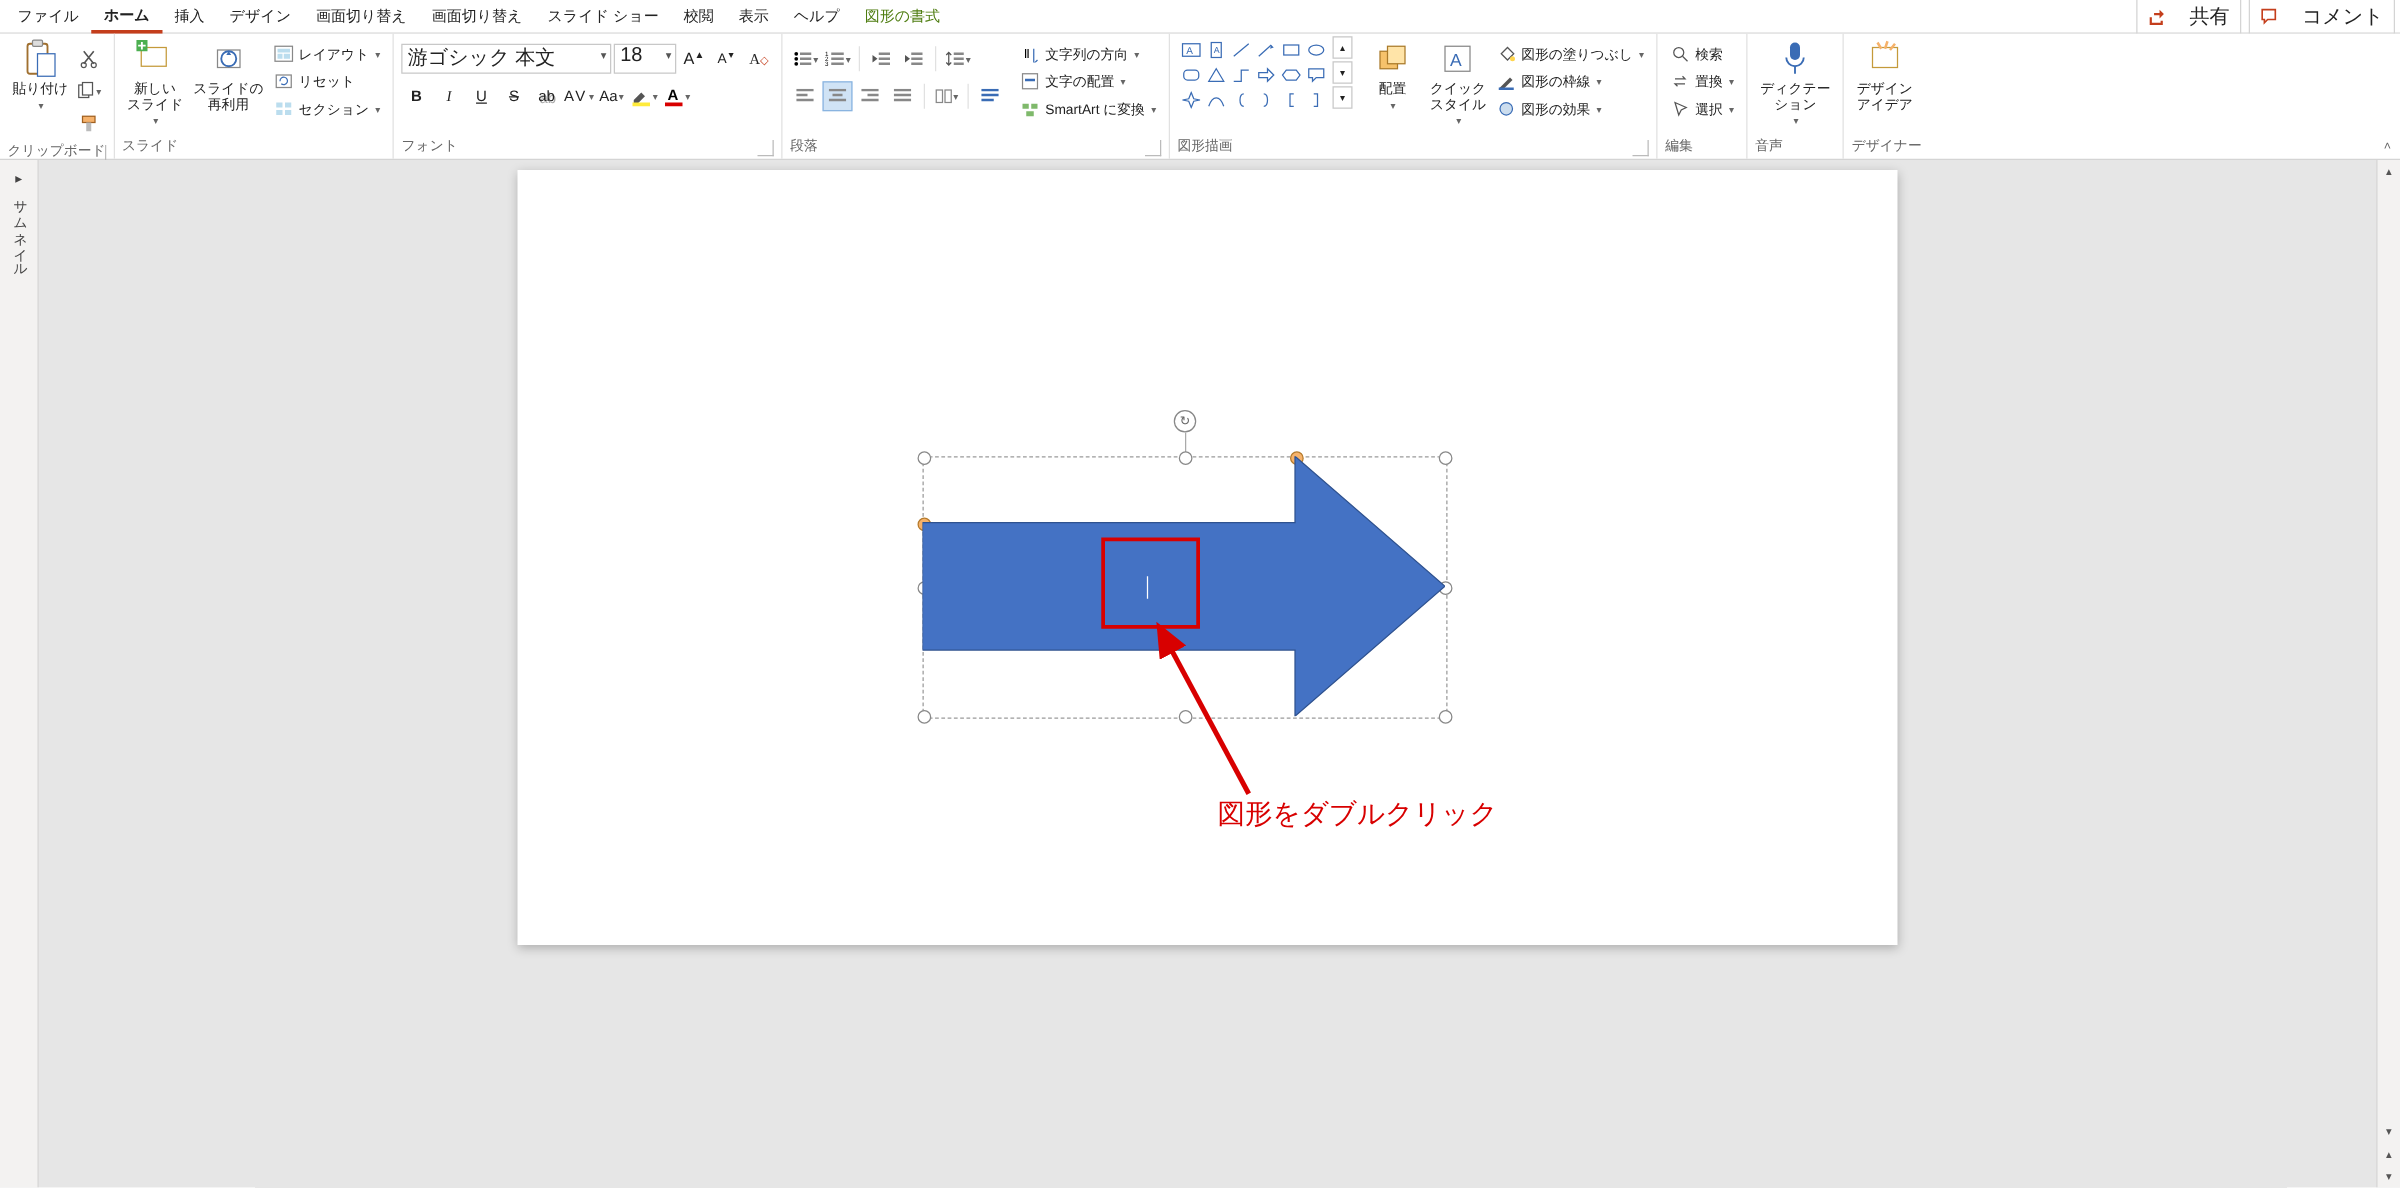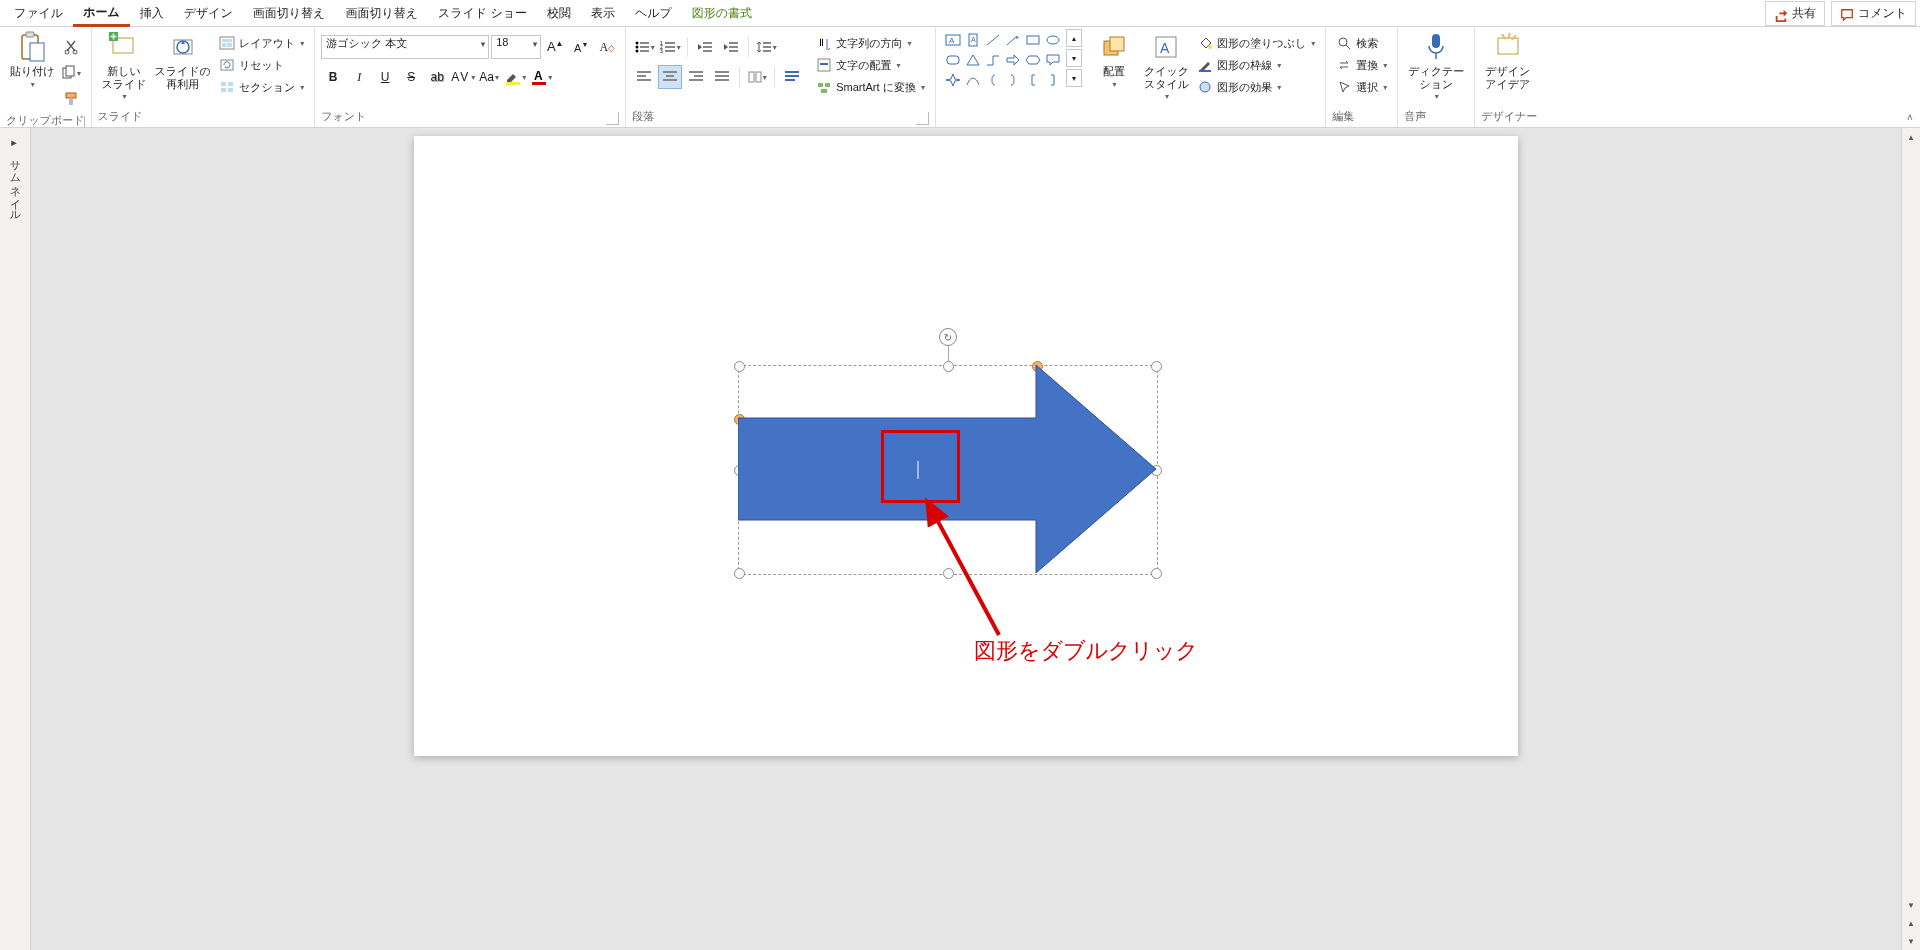--- a/index.html
+++ b/index.html
@@ -1,33 +1,33 @@
 <!DOCTYPE html>
 <html><head>
 <meta charset="utf-8">
 <style>
 html,body{margin:0;padding:0;font-family:"Yu Gothic UI","Meiryo",sans-serif;font-size:12px;color:#222;background:#fff;overflow:hidden;}
 .tabs{display:flex;align-items:center;height:26px;border-bottom:1px solid #d4d4d4;padding:0 4px;}
 .tabs .tab{padding:4px 10px 3px;cursor:pointer;white-space:nowrap;}
 .tabs .tab.active{border-bottom:3px solid #c43e1c;font-weight:600;}
 .tabs .tab.context{color:#4d7c0f;}
 .tabs .spacer{flex:1;}
-.tabs .right-btn{display:flex;align-items:flex-end;gap:4px;padding:3px 8px;border:1px solid #d4d4d4;margin-left:6px;cursor:pointer;font-size:12px;}
+.tabs .right-btn{display:flex;align-items:center;gap:20px;padding:3px 8px;border:1px solid #d4d4d4;margin-left:6px;cursor:pointer;font-size:16px;}
 .ribbon{display:flex;background:#fff;border-bottom:1px solid #d4d4d4;height:100px;}
 .group{display:flex;flex-direction:column;border-right:1px solid #e1e1e1;padding:2px 6px 0;}
 .group .body{flex:1;display:flex;align-items:flex-start;}
 .group .label{text-align:left;font-size:11px;color:#666;padding:2px 0 3px;position:relative;}
 .group .label .dlaunch{position:absolute;right:0;bottom:2px;width:12px;height:12px;border:1px solid #bbb;border-top:none;border-left:none;cursor:pointer;}
 .vbtn{display:flex;flex-direction:column;align-items:center;justify-content:center;gap:2px;padding:2px 4px;min-width:44px;cursor:pointer;text-align:center;font-size:11px;line-height:1.15;}
 .vbtn .ico{width:32px;height:32px;display:flex;align-items:center;justify-content:center;}
 .stack{display:flex;flex-direction:column;gap:2px;justify-content:center;}
 .hbtn{display:flex;align-items:center;gap:4px;padding:2px 4px;cursor:pointer;font-size:11px;white-space:nowrap;}
 .hbtn .ico{width:16px;height:16px;display:flex;align-items:center;justify-content:center;}
 .row{display:flex;align-items:center;gap:2px;}
-.sel{height:22px;border:1px solid #c8c8c8;background:#fff;font-size:11px;padding:0 14px 0 4px;position:relative;cursor:pointer;}
+.sel{height:22px;border:1px solid #c8c8c8;background:#fff;font-size:16px;padding:0 14px 0 4px;position:relative;cursor:pointer;}
 .sel::after{content:"▾";position:absolute;right:3px;top:3px;font-size:9px;color:#555;}
 .font-name{width:148px;}
 .font-size{width:30px;}
 .ib{width:22px;height:22px;display:flex;align-items:center;justify-content:center;cursor:pointer;border:1px solid transparent;}
 .ib svg{display:block;}
 .sep{width:1px;height:20px;background:#e1e1e1;margin:0 3px;}
 .chev{font-size:8px;color:#666;margin-left:1px;}
 .gallery{display:grid;grid-template-columns:repeat(6,18px);grid-auto-rows:18px;gap:2px;padding:2px;}
 .gallery .cell{width:18px;height:18px;display:flex;align-items:center;justify-content:center;cursor:pointer;}
 .gallery .cell svg{display:block;}
@@ -531,20 +531,21 @@
             <span class="ico">
               <svg width="14" height="14">
                 <circle cx="7" cy="7" r="5" fill="#cde" stroke="#3a6cb5"></circle>
               </svg>
             </span>
             <span>図形の効果</span>
             <span class="chev">▾</span>
           </div>
       </div>
     </div>
+    <div class="label"><span>図形描画</span><span class="dlaunch"></span></div>
   </div>
 
   <div class="group">
     <div class="body">
       <div class="stack" style="margin-top:4px;justify-content:space-between;">
         <div class="hbtn">
             <span class="ico">
               <svg width="14" height="14">
                 <circle cx="6" cy="6" r="4" fill="none" stroke="#555"></circle>
                 <line x1="9" y1="9" x2="13" y2="13" stroke="#555"></line>

